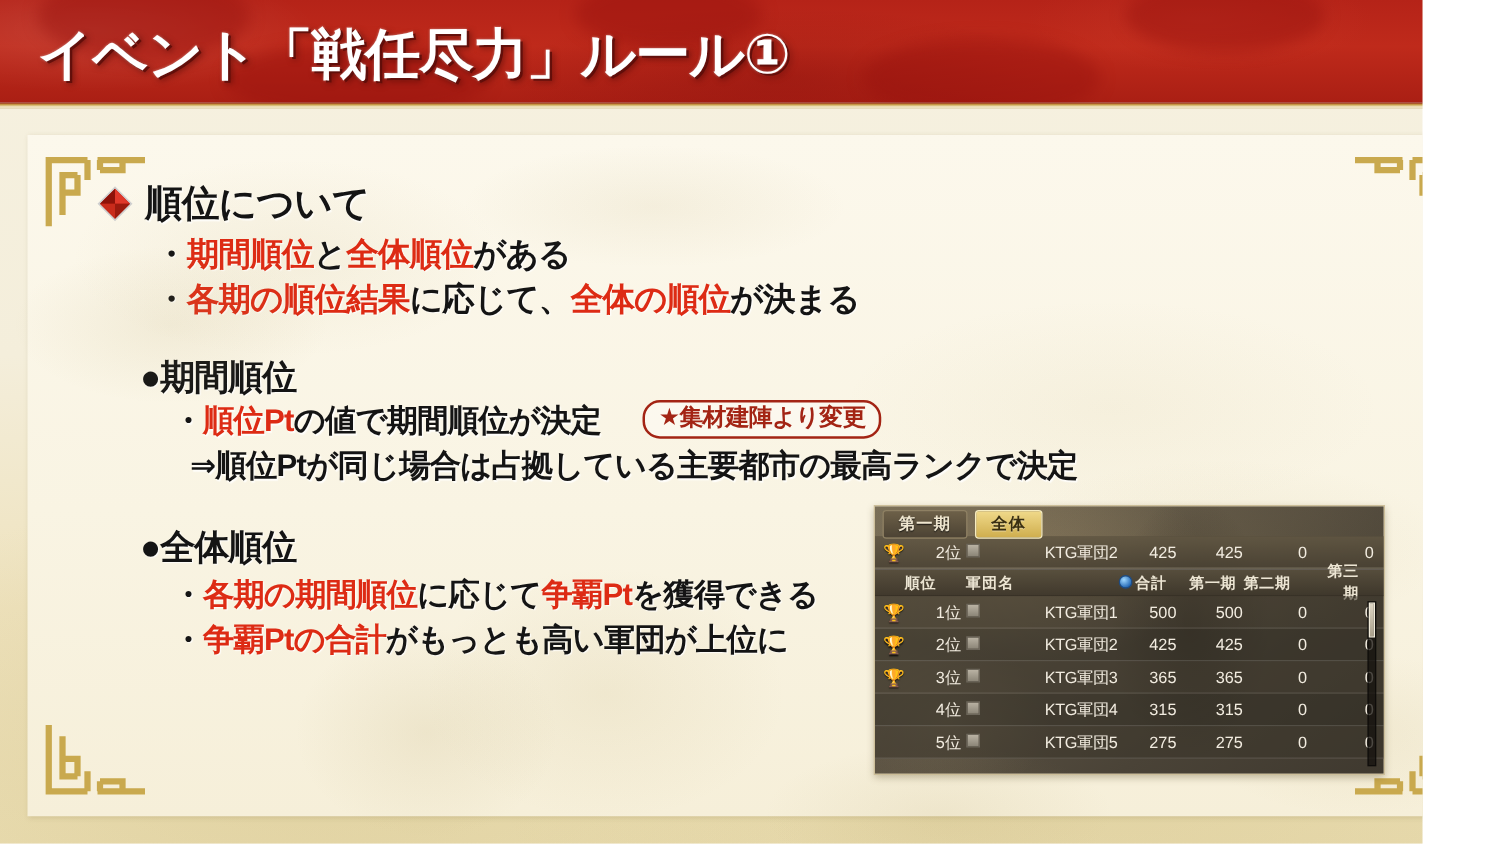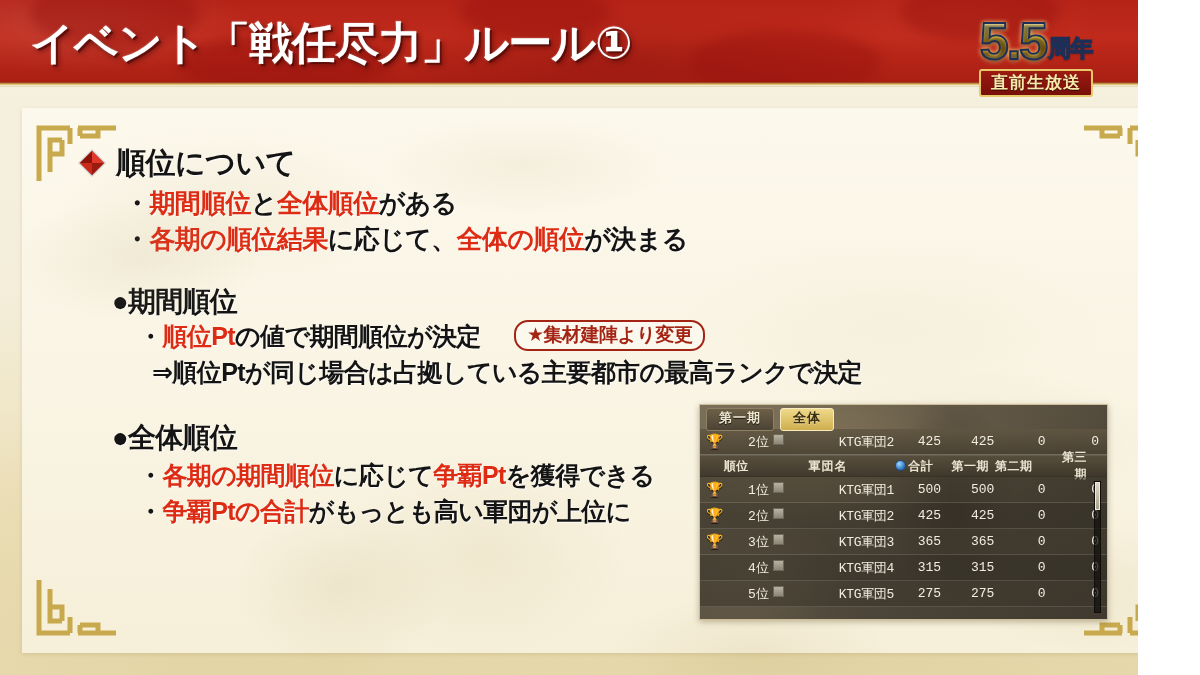--- a/index.html
+++ b/index.html
@@ -175,21 +175,21 @@
   
   .shot{
     position:absolute; left:699px; top:404px;
     width:409px; height:216px;
     background:
       radial-gradient(ellipse 200px 120px at 30% 20%, rgba(150,132,98,.55), transparent 70%),
       linear-gradient(145deg,#7a6f58 0%, #5c5344 38%, #4a4337 70%, #3f392f 100%);
     border:1px solid #cdbf9a;
     box-shadow:0 2px 6px rgba(80,65,30,.35);
     overflow:hidden;
-    font-family:Liberation Mono, monospace;
+    font-family:Liberation Sans, sans-serif;
   }
   .shot-blur{
     position:absolute; inset:0; pointer-events:none;
     background:
       radial-gradient(ellipse 90px 150px at 62% 45%, rgba(40,34,26,.45), transparent 70%),
       radial-gradient(ellipse 120px 90px at 14% 80%, rgba(200,180,140,.12), transparent 70%);
   }
 
   .tabs{ position:absolute; left:6px; top:3px; display:flex; gap:6px; z-index:3; }
   .tab{
@@ -230,21 +230,21 @@
   .c-trophy{ width:34px; text-align:center; font-size:14px; line-height:1; }
   .c-rank  { width:42px; text-align:right; }
   .c-flag  { width:22px; text-align:center; }
   .c-name  { width:116px; text-align:right; letter-spacing:-.3px; }
   .c-total { width:58px; text-align:right; padding-right:6px; }
   .c-p1    { width:58px; text-align:right; padding-right:6px; }
   .c-p2    { width:58px; text-align:right; padding-right:8px; }
   .c-p3    { width:58px; text-align:right; padding-right:8px; }
 
   .hdr-rank { width:76px; text-align:center; }
-  .hdr-name { width:116px; text-align:center; letter-spacing:1px; }
+  .hdr-name { width:116px; letter-spacing:1px; }
   .hdr-total{ width:58px; text-align:right; padding-right:6px; }
   .hdr-p1   { width:58px; text-align:right; padding-right:6px; }
   .hdr-p2   { width:58px; padding-right:8px; }
   .hdr-p3   { width:58px; text-align:right; padding-right:20px; }
 
   .globe{
     display:inline-block; width:11px; height:11px; border-radius:50%;
     background:radial-gradient(circle at 35% 32%, #9fd8ff, #2b6fba 70%);
     border:1px solid #1d4c85; vertical-align:-1px; margin-right:2px;
   }
@@ -278,27 +278,20 @@
     <div class="blotch" style="left:30px;  top:-22px; width:170px; height:70px;"></div>
     <div class="blotch" style="left:180px; top:34px;  width:210px; height:60px;"></div>
     <div class="blotch" style="left:460px; top:-16px; width:150px; height:55px;"></div>
     <div class="blotch" style="left:690px; top:30px;  width:190px; height:65px;"></div>
     <div class="blotch" style="left:900px; top:-18px; width:160px; height:60px;"></div>
   </div>
   <div class="header-rule"></div>
 
   <div class="header-title">イベント「戦任尽力」ルール①</div>
 
-  <div class="anniv">
-    <div class="anniv-top">
-      <span class="anniv-num">5.5</span>
-      <span class="anniv-kanji">周年</span>
-    </div>
-    <div class="anniv-sub">直前生放送</div>
-  </div>
 
   <div class="panel">
     <div class="panel-tex"></div>
 
     <div class="orn orn-tl">
       <svg width="84" height="70" viewBox="0 0 84 70">
         <g fill="none" stroke="#c9a94e" stroke-width="5">
           <path d="M3,67 L3,14 L34,14"></path>
           <path d="M14,58 L14,26 L26,26"></path>
           <path d="M14,40 L26,40 L26,26"></path>

